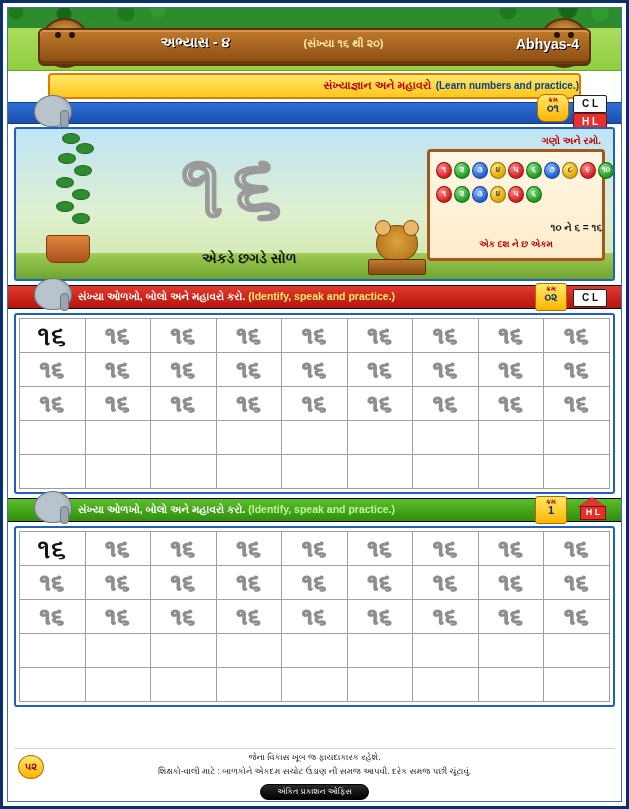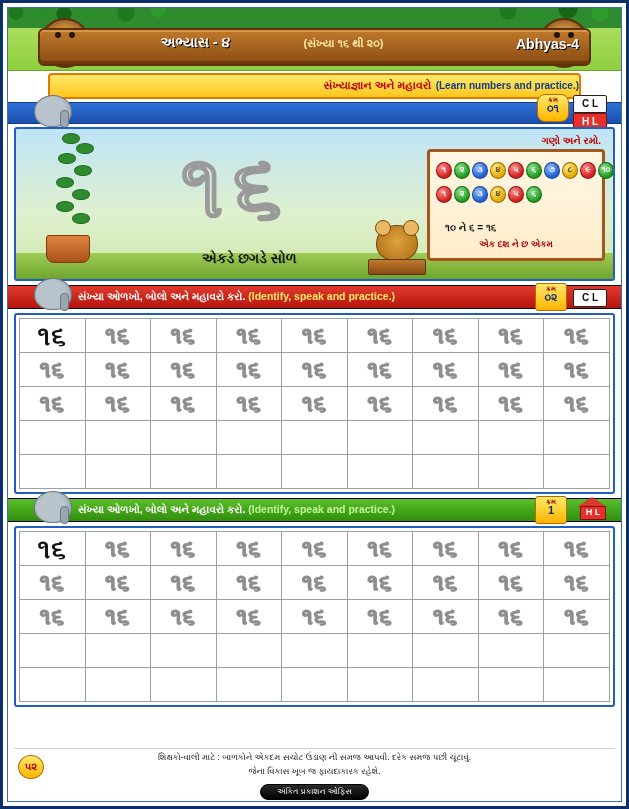--- a/index.html
+++ b/index.html
@@ -180,21 +180,21 @@
   .bead{
     flex:0 0 14px;height:15px;border-radius:50%;
     background:radial-gradient(circle at 35% 30%,#ff8a8a,#d21f1f 70%);
     border:1px solid #8f1212;
     color:#fff;font-size:8px;font-weight:bold;text-align:center;line-height:14px;
   }
   .bead.g{background:radial-gradient(circle at 35% 30%,#8fe08f,#1f9a1f 70%);border-color:#0f6b0f;}
   .bead.b{background:radial-gradient(circle at 35% 30%,#8fbaff,#1f5fd2 70%);border-color:#113f93;}
   .bead.y{background:radial-gradient(circle at 35% 30%,#ffe98a,#e0a800 70%);border-color:#946e00;color:#5a3d00;}
   .abacus .eqn{
-    position:absolute;left:0;right:0;bottom:24px;text-align:left;
+    position:absolute;left:0;right:0;bottom:24px;text-align:right;
     font-size:10px;font-weight:bold;color:#111;padding-left:15px;
   }
   .abacus .eqn2{
     position:absolute;left:0;right:0;bottom:8px;text-align:center;
     font-size:9px;font-weight:bold;color:#b00000;
   }
   .mouse{
     position:absolute;left:360px;bottom:18px;width:40px;height:34px;
     background:radial-gradient(circle at 50% 45%,#e0a23c,#a96c14);
     border-radius:50% 50% 45% 45%;border:1px solid #77490b;
@@ -614,20 +614,20 @@
           <div class="cell"></div>
           <div class="cell"></div>
           <div class="cell"></div>
           <div class="cell"></div>
           <div class="cell"></div>
           <div class="cell"></div>
         </div>
     </div>
 
     <div class="footer">
+      <div class="note">જેના વિકાસ ખૂબ જ ફાયદાકારક રહેશે.</div>
       <div class="note">શિક્ષકો-વાલી માટે : બાળકોને એકદમ સચોટ ઉંડાણ ની સમજ આપવી. દરેક સમજ પછી ચૂંટાવું.</div>
-      <div class="note">જેના વિકાસ ખૂબ જ ફાયદાકારક રહેશે.</div>
       <div class="pill">અંકિત પ્રકાશન ઓફિસ</div>
     </div>
     <div class="pagenum">૫૨</div>
 
   </div>
 </div>
 
 </body></html>

